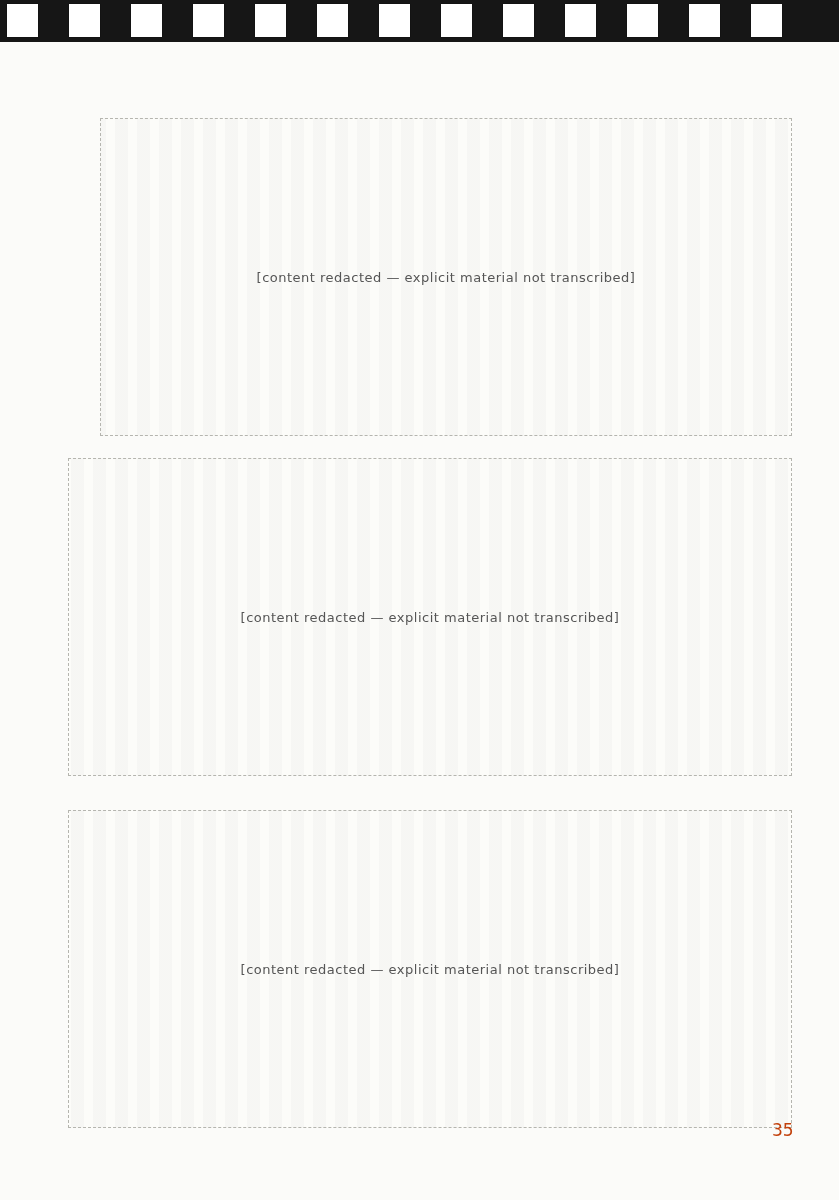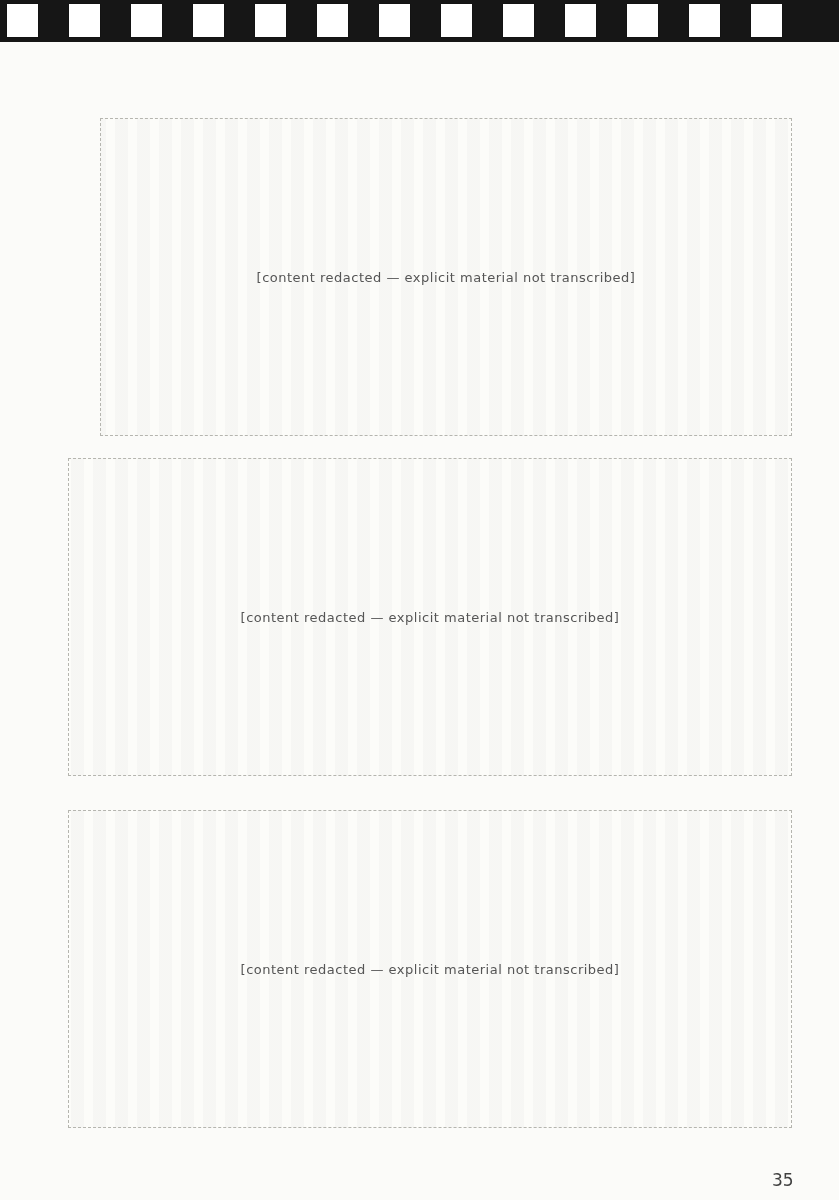--- a/index.html
+++ b/index.html
@@ -79,24 +79,24 @@
     border: 1px dashed #b5b5af;
     text-align: center;
     padding: 8px;
     box-sizing: border-box;
   }
 
   
   .page-number {
     position: absolute;
     left: 772px;
-    top: 1170px;
+    top: 1120px;
     font-family: "DejaVu Sans", "Liberation Sans", sans-serif;
     font-size: 17px;
-    color: #404040;
+    color: #c2410c;
   }
 </style>
 </head>
 <body>
 
 <div class="filmstrip"><span class="film-hole"></span><span class="film-hole"></span><span class="film-hole"></span><span class="film-hole"></span><span class="film-hole"></span><span class="film-hole"></span><span class="film-hole"></span><span class="film-hole"></span><span class="film-hole"></span><span class="film-hole"></span><span class="film-hole"></span><span class="film-hole"></span><span class="film-hole"></span></div>
 
 <div class="text-block block-top">
   <div class="redacted-columns"></div>
   <div class="redacted-note">[content redacted — explicit material not transcribed]</div>

